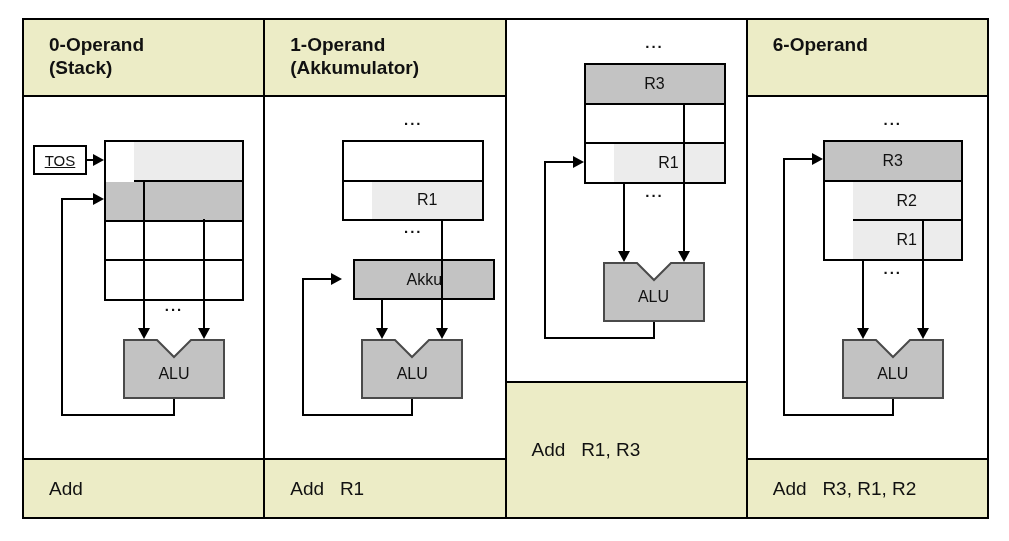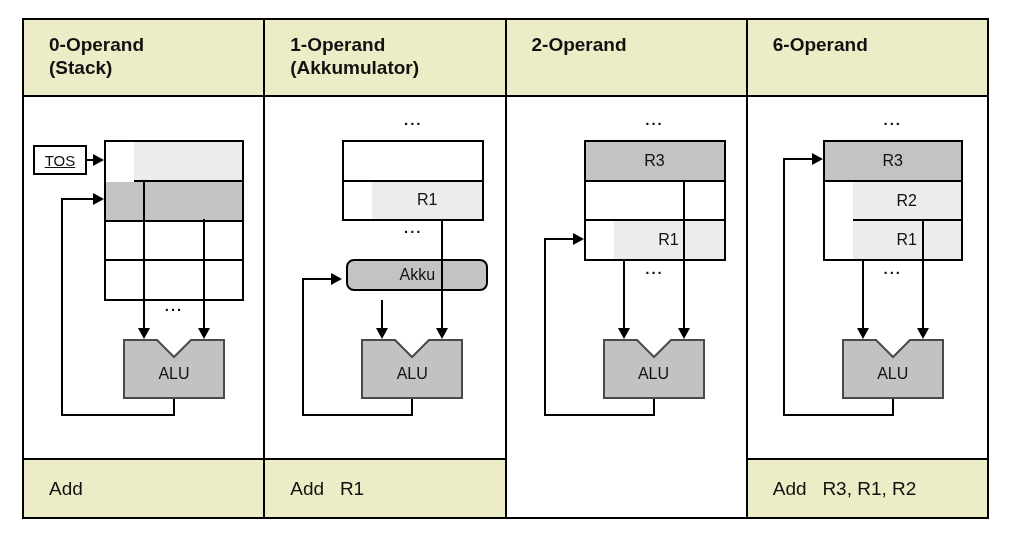--- a/index.html
+++ b/index.html
@@ -137,21 +137,21 @@
       <div class="regbox" style="left:77px; top:43px; width:142px; height:81px;">
         <div class="regrow sh-white">
           <span></span>
         </div>
         <div class="regrow sh-light">
           <span>R1</span>
         </div>
       </div>
       <div class="dots" style="left:77px; top:124px; width:142px;">...</div>
 
-      <div class="akkubox" style="left:81px; top:162px; width:142px; height:32px;border-radius:8px;">
+      <div class="akkubox" style="left:88px; top:162px; width:142px; height:41px;">
         <span>Akku</span>
       </div>
 
       <div class="vline" style="left:176px; top:123px; height:109px;"></div>
       <div class="ah-down" style="left:171px; top:231px;"></div>
       <div class="vline" style="left:116px; top:203px; height:29px;"></div>
       <div class="ah-down" style="left:111px; top:231px;"></div>
 
       <div class="alu" style="left:96px; top:242px;">
         <svg width="102" height="60" viewBox="0 0 102 60">
@@ -165,24 +165,20 @@
       <div class="vline" style="left:37px; top:181px; height:138px;"></div>
       <div class="hline" style="left:37px; top:181px; width:29px;"></div>
       <div class="ah-right" style="left:66px; top:176px;"></div>
     </div>
     <div class="foot">
       <span>Add   R1</span>
     </div>
   </div>
 
   <div class="col">
-    <div class="head">
-      <div>2-Operand</div>
-      <div></div>
-    </div>
     <div class="bodycell">
       <div class="dots" style="left:77px; top:16px; width:142px;">...</div>
 
       <div class="regbox" style="left:77px; top:43px; width:142px; height:121px;">
         <div class="regrow sh-mid">
           <span>R3</span>
         </div>
         <div class="regrow sh-white">
           <span></span>
         </div>
@@ -203,20 +199,23 @@
         </svg>
         <div class="alu-label">ALU</div>
       </div>
 
       <div class="vline" style="left:146px; top:302px; height:17px;"></div>
       <div class="hline" style="left:37px; top:317px; width:111px;"></div>
       <div class="vline" style="left:37px; top:141px; height:178px;"></div>
       <div class="hline" style="left:37px; top:141px; width:29px;"></div>
       <div class="ah-right" style="left:66px; top:136px;"></div>
     </div>
+    <div class="foot">
+      <span>Add   R1, R3</span>
+    </div>
   </div>
 
   <div class="col">
     <div class="head">
       <div>6-Operand</div>
       <div></div>
     </div>
     <div class="bodycell">
       <div class="dots" style="left:75px; top:16px; width:140px;">...</div>
 

